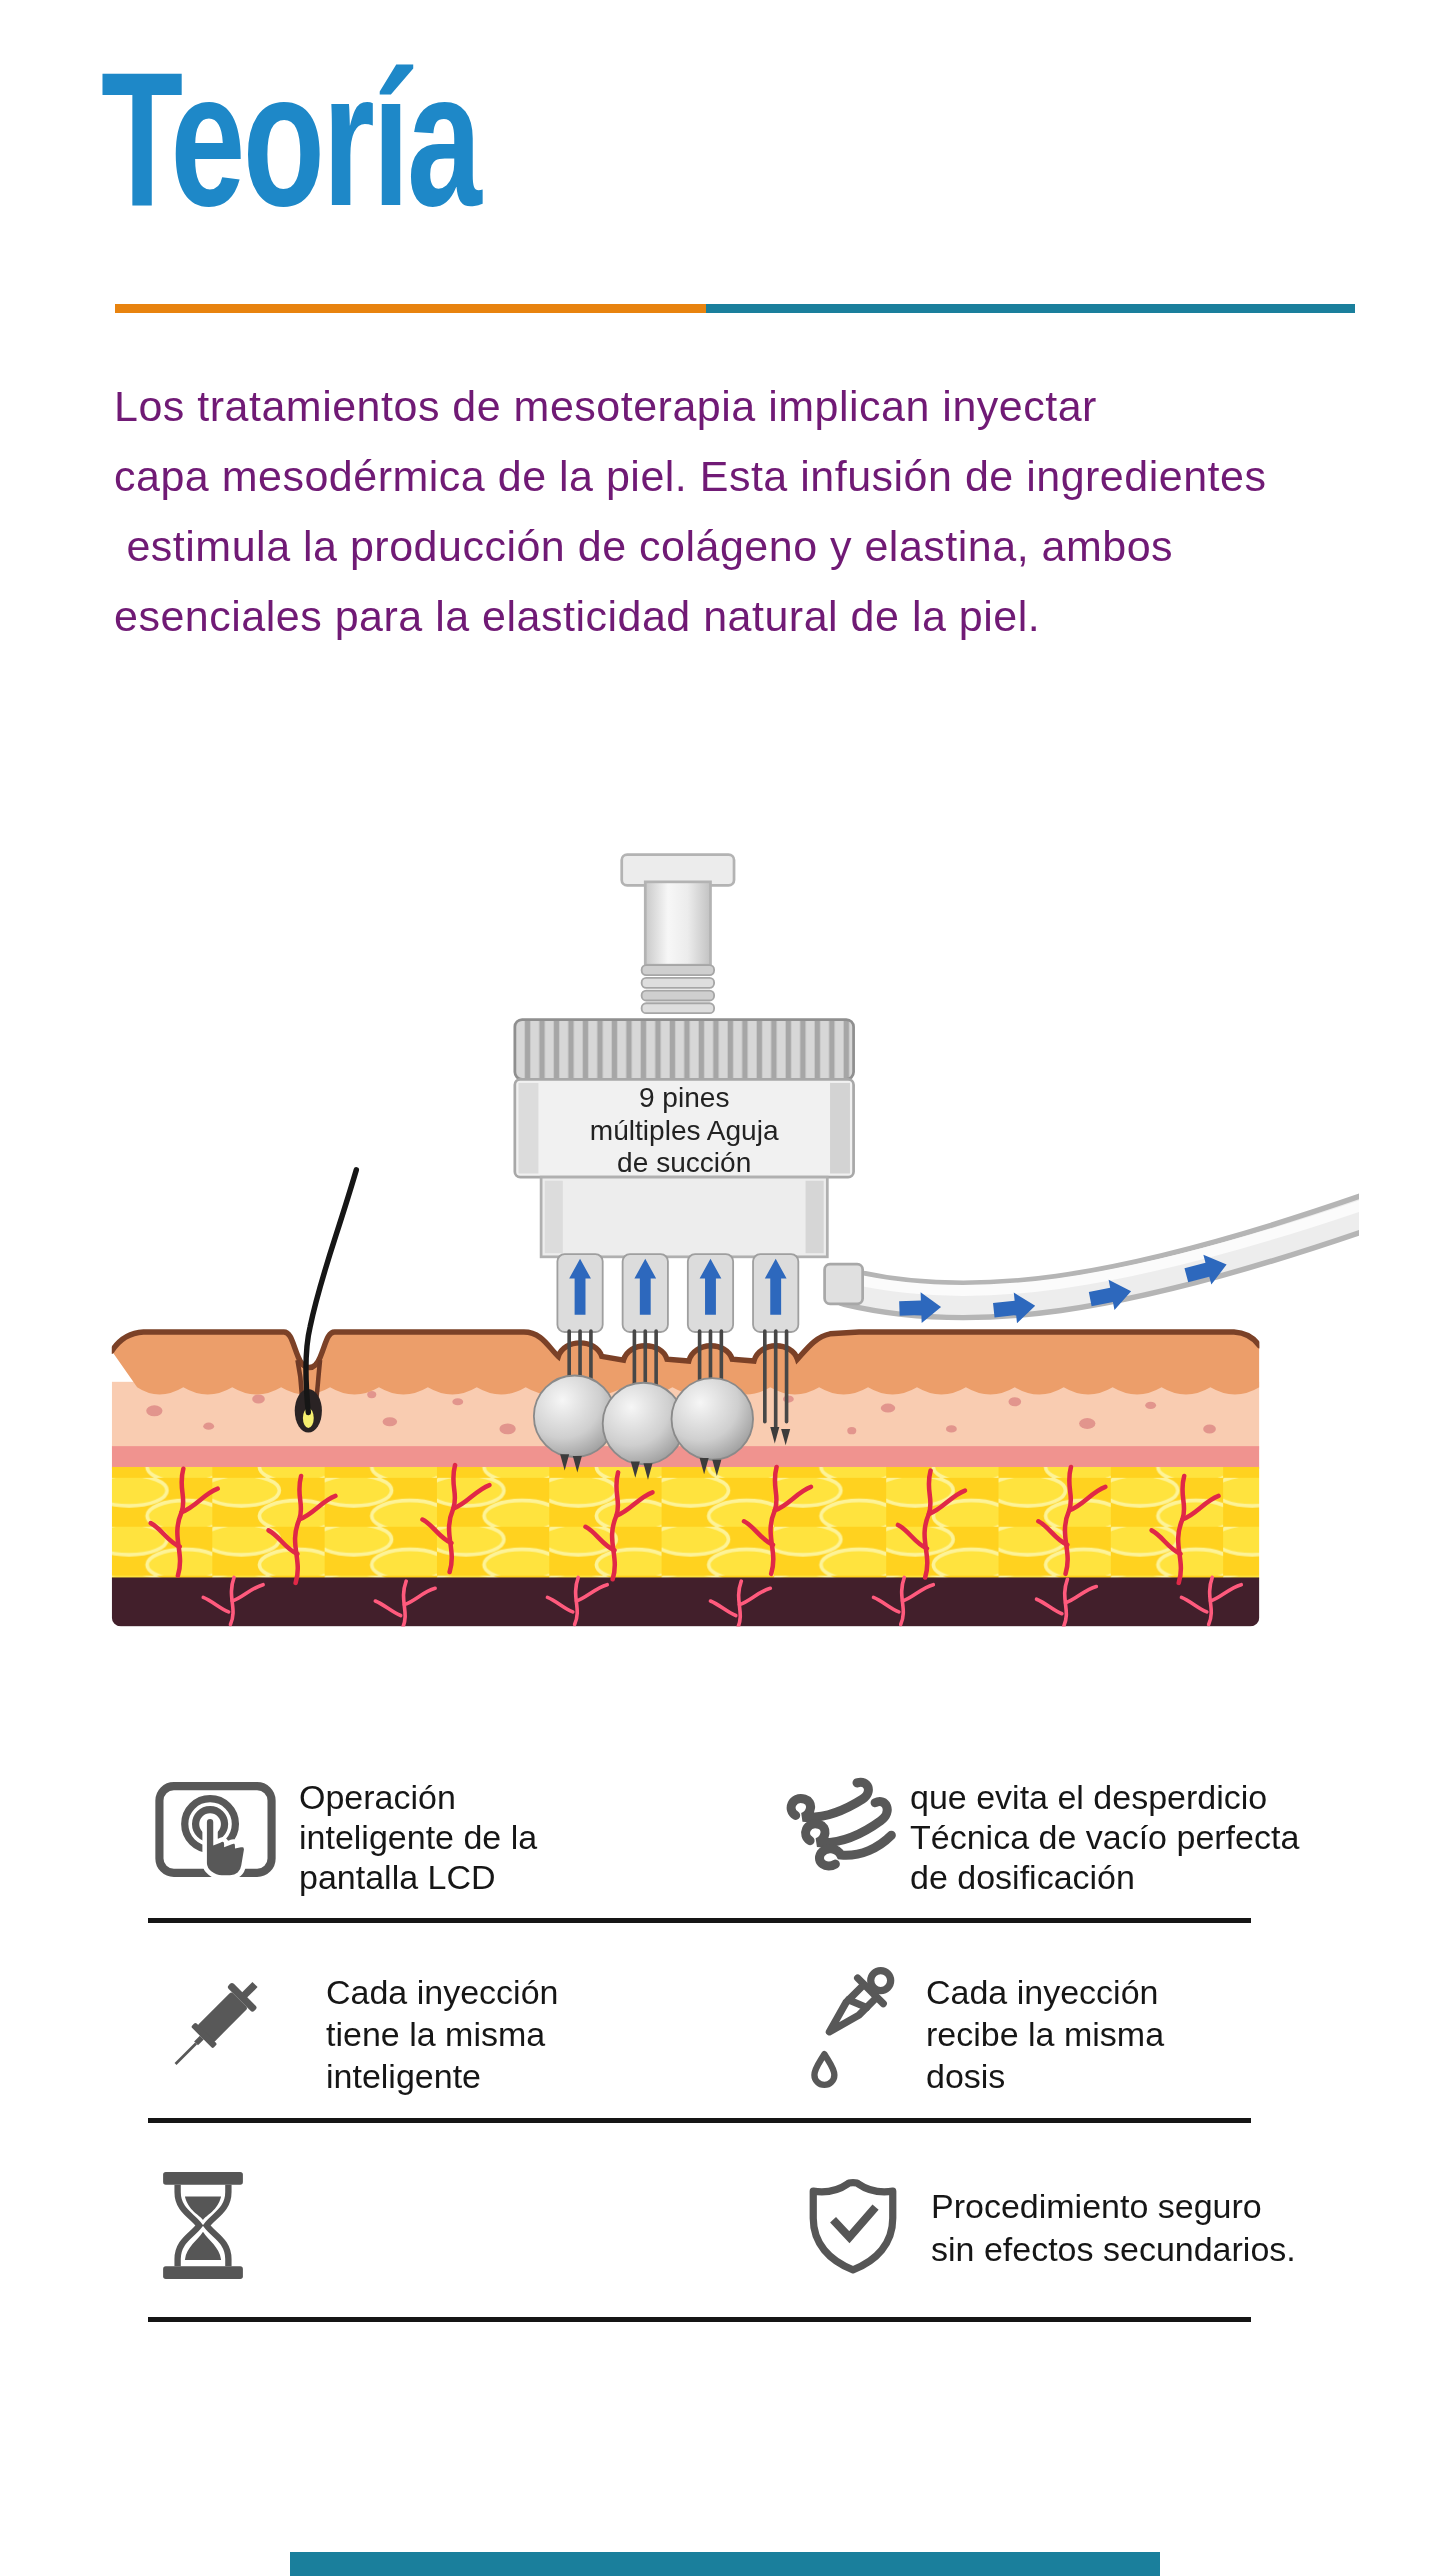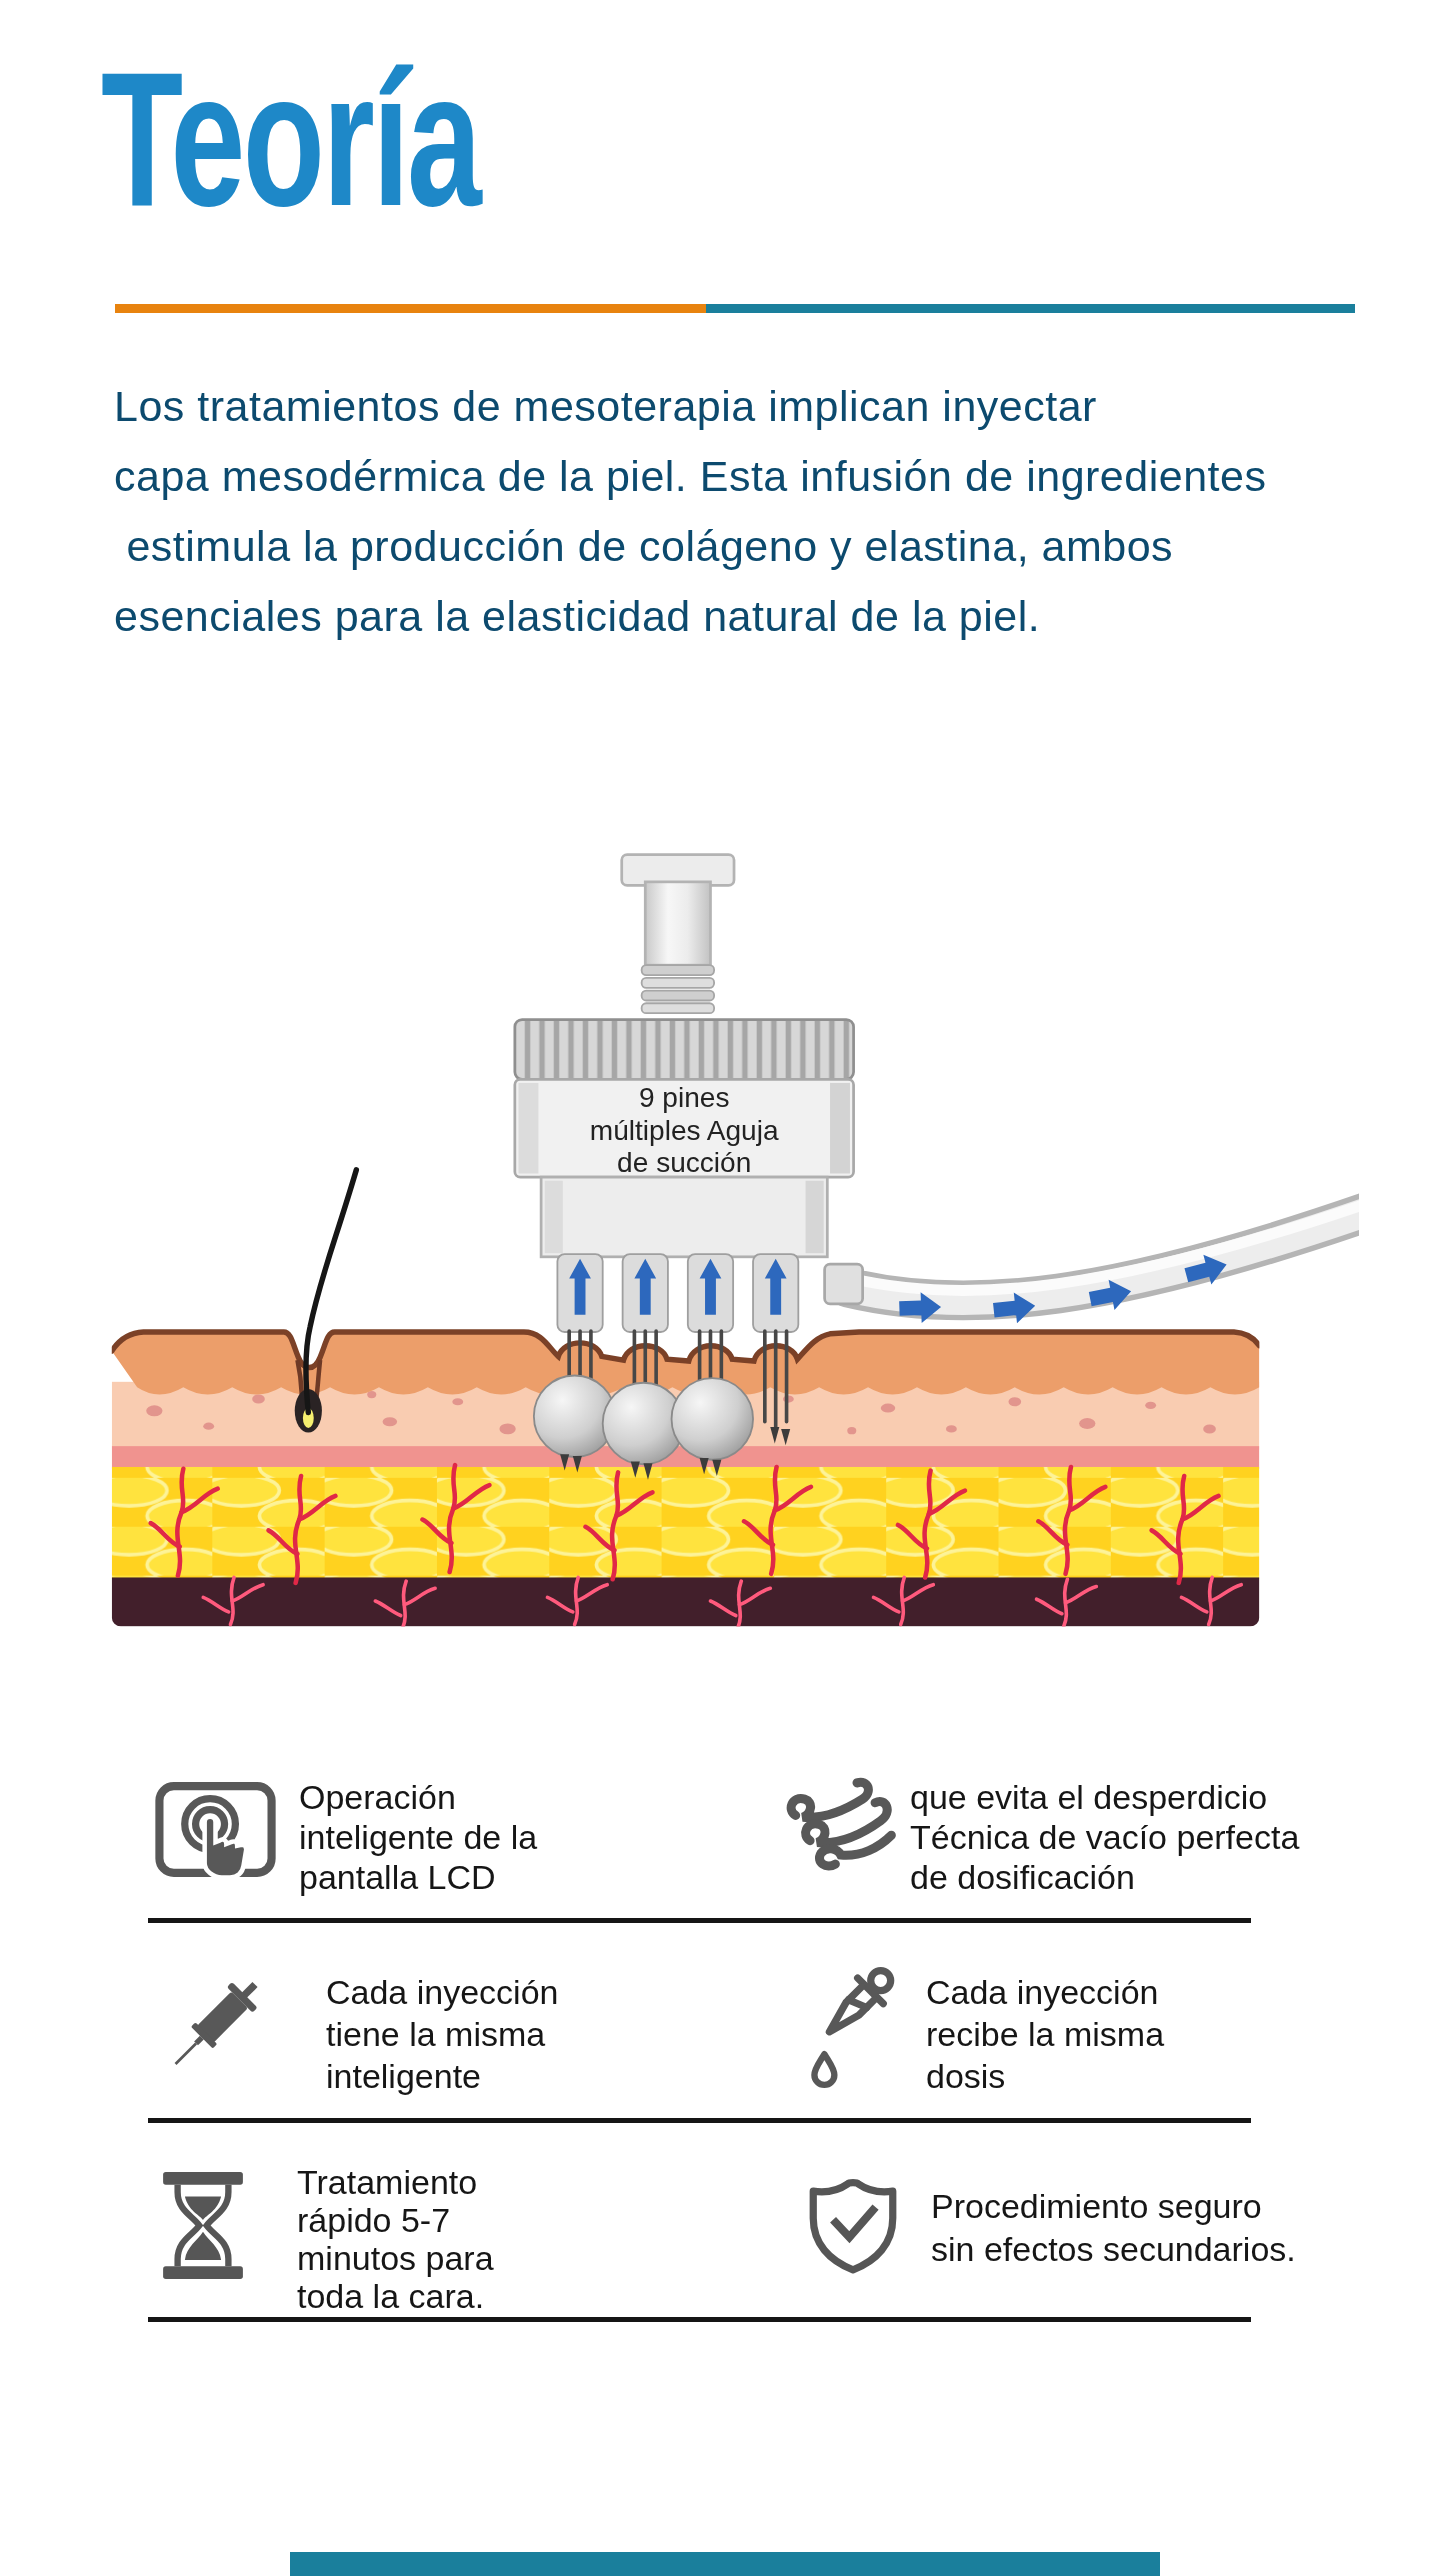--- a/index.html
+++ b/index.html
@@ -4,21 +4,21 @@
 <style>
   html,body{margin:0;padding:0;background:#ffffff;}
   .page{position:relative;width:1449px;height:2576px;background:#ffffff;overflow:hidden;
         font-family:"Liberation Sans", sans-serif;padding-left:16px;}
   .abs{position:absolute;}
   .title{left:101px;top:38px;margin:0;font-size:192px;font-weight:700;color:#1e88c8;
          line-height:1.05;transform:scaleX(.70);transform-origin:left top;width:815px;
          letter-spacing:-3.6px;}
   .rule-orange{left:115px;top:304px;width:591px;height:9px;background:#e8830f;}
   .rule-teal{left:706px;top:304px;width:649px;height:9px;background:#1a7f9c;}
-  .para{left:114px;top:371px;width:1286px;color:#0c4a6e;}
+  .para{left:114px;top:371px;width:1286px;color:#701a75;}
   .pline{font-size:43px;line-height:70px;white-space:pre;letter-spacing:0.5px;}
   .illu{left:100px;top:842px;}
   .ficon{position:absolute;}
   .ftext{position:absolute;color:#161616;}
   .ftext .fl{white-space:pre;}
   .tc{text-align:left;}
   .tl{text-align:left;}
   .r1 .fl{font-size:34px;line-height:40px;}
   .r2 .fl{font-size:34px;line-height:42px;}
   .r3a .fl{font-size:34px;line-height:38px;}
@@ -298,26 +298,20 @@
   <svg class="ficon" style="left:163px;top:2172px" width="80" height="107" viewBox="0 0 88 118">
     <rect x="0" y="0" width="88" height="14" rx="3" fill="#565656"></rect>
     <rect x="0" y="104" width="88" height="14" rx="3" fill="#565656"></rect>
     <g fill="none" stroke="#565656" stroke-width="7">
       <path d="M16,14 V22 C16,42 32,48 40,59 C32,70 16,76 16,96 V104"></path>
       <path d="M72,14 V22 C72,42 56,48 48,59 C56,70 72,76 72,96 V104"></path>
     </g>
     <path fill="#565656" d="M24,27 H64 C60,43 48,47 44,53 C40,47 28,43 24,27 Z"></path>
     <path fill="#565656" d="M44,66 C50,76 62,82 64,97 H24 C26,82 38,76 44,66 Z"></path>
   </svg>
-  <div class="ftext tc r3a" style="left:297px;top:2163px;width:290px">
-    <div class="fl">Tratamiento</div>
-    <div class="fl">rápido 5-7</div>
-    <div class="fl">minutos para</div>
-    <div class="fl">toda la cara.</div>
-  </div>
 
   <svg class="ficon" style="left:806px;top:2174px" width="94" height="103" viewBox="0 0 104 114">
     <path fill="none" stroke="#565656" stroke-width="8" stroke-linejoin="round" d="M8,19 C22,21 36,18 46,11 C48,9 56,9 58,11 C68,18 82,21 96,19 V49 C96,77 78,96 52,106 C26,96 8,77 8,49 Z"></path>
     <path fill="none" stroke="#565656" stroke-width="9" stroke-linecap="square" d="M33,54 L48,70 L74,40"></path>
   </svg>
   <div class="ftext tc r3b" style="left:931px;top:2185px;width:471px">
     <div class="fl">Procedimiento seguro</div>
     <div class="fl">sin efectos secundarios.</div>
   </div>
 

